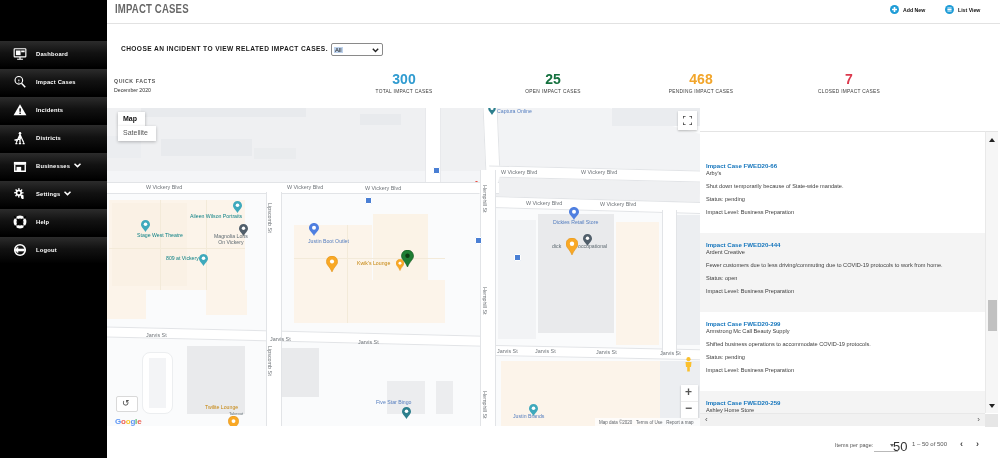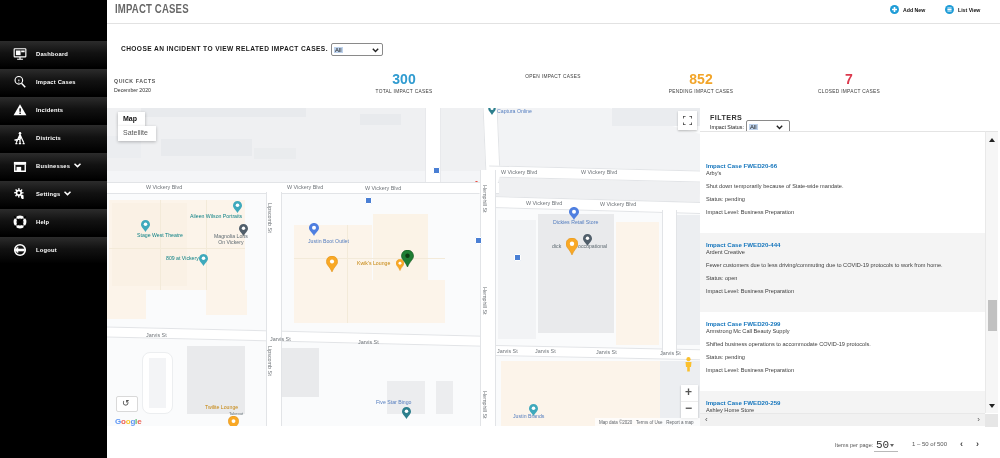--- a/index.html
+++ b/index.html
@@ -175,24 +175,25 @@
 
   <div id="qf">
       <div class="t1">QUICK FACTS</div>
       <div class="t2">December 2020</div>
     </div>
   <div class="stat" style="left:324px">
       <div class="num" style="color:#2f9bd0">300</div>
       <div class="lab">TOTAL IMPACT CASES</div>
     </div>
   <div class="stat" style="left:473px">
+      <div class="num" style="color:#15713f">25</div>
       <div class="lab">OPEN IMPACT CASES</div>
     </div>
   <div class="stat" style="left:621px">
-      <div class="num" style="color:#f2a52a">852</div>
+      <div class="num" style="color:#f2a52a">468</div>
       <div class="lab">PENDING IMPACT CASES</div>
     </div>
   <div class="stat" style="left:769px">
       <div class="num" style="color:#dc3a4e">7</div>
       <div class="lab">CLOSED IMPACT CASES</div>
     </div>
 
   <div id="map">
 
     <div class="blk" style="left:0;top:0;width:385px;height:63px;background:#eff0f2;"></div>
@@ -378,32 +379,20 @@
     <div class="blk" style="left:574px;top:293px;width:17px;height:1px;background:#ececec;"></div>
     <div class="blk" style="left:9px;top:288px;width:22px;height:16px;background:#fff;border:1px solid #d9d9d9;border-radius:2px;"></div>
     <span class="abs" style="left:15px;top:290px;font-size:9px;color:#444;">↺</span>
 
     <span class="abs" style="left:8px;top:309px;font-size:8px;font-weight:bold;letter-spacing:-0.2px;opacity:0.85;"><span style="color:#4285F4">G</span><span style="color:#EA4335">o</span><span style="color:#FBBC05">o</span><span style="color:#4285F4">g</span><span style="color:#34A853">l</span><span style="color:#EA4335">e</span></span>
     <div class="blk" style="left:488px;top:310px;width:105px;height:8px;background:rgba(255,255,255,0.75);"></div>
     <span class="abs" style="left:492px;top:312px;font-size:4.5px;color:#5f6368;">Map data ©2020&nbsp;&nbsp;&nbsp;Terms of Use&nbsp;&nbsp;&nbsp;Report a map error</span>
   </div>
 
   <div id="panel">
-    <div id="filters">
-      <div class="ft">FILTERS</div>
-      <div class="fl">Impact Status:</div>
-      <div id="fsel">
-          <span class="sv">All</span>
-          <span class="sc">
-            <svg width="7" height="5" viewBox="0 0 7 5">
-              <path d="M0.8 0.8 L3.5 3.6 L6.2 0.8" stroke="#222" stroke-width="1.4" fill="none"></path>
-            </svg>
-          </span>
-        </div>
-    </div>
     <div id="list">
       <div class="card" style="top:22px">
         <div class="l1">Impact Case FWED20-66</div>
         <div class="l2">Arby's</div>
         <div class="l3">Shut down temporarily because of State-wide mandate.</div>
         <div class="l4">Status: pending</div>
         <div class="l5">Impact Level: Business Preparation</div>
       </div>
       <div class="card g" style="top:101px">
         <div class="l1">Impact Case FWED20-444</div>
@@ -431,21 +420,21 @@
     </div>
     <div id="hsb">
       <span style="position:absolute;left:5px;top:1px;font-size:8px;color:#555;">‹</span>
       <span style="position:absolute;right:5px;top:1px;font-size:8px;color:#555;">›</span>
       <div style="position:absolute;left:285px;top:0;width:13px;height:13px;background:#e6e6e6;"></div>
     </div>
   </div>
 
   <div id="pager">
     <span style="position:absolute; left:135px; top:10px;">Items per page:</span>
-    <span style="position:absolute; left:176px; top:7px; font-size:11px; color:#333;font-family:Liberation Mono, monospace;">50</span>
+    <span style="position:absolute; left:193px; top:7px; font-size:13px; color:#333;">50</span>
     <div style="position:absolute; left:190px; top:12px; width:0;height:0;border-left:2.5px solid transparent;border-right:2.5px solid transparent;border-top:3px solid #666;"></div>
     <div style="position:absolute; left:174px; top:19px; width:24px; height:1px; background:#b9b9b9;"></div>
     <span style="position:absolute; left:212px; top:9px; font-size:6px;">1 – 50 of 500</span>
     <span style="position:absolute; left:260px; top:7px; font-size:9px; font-weight:bold; color:#444;">‹</span>
     <span style="position:absolute; left:276px; top:7px; font-size:9px; font-weight:bold; color:#444;">›</span>
   </div>
 
 </div>
 
 </body></html>

